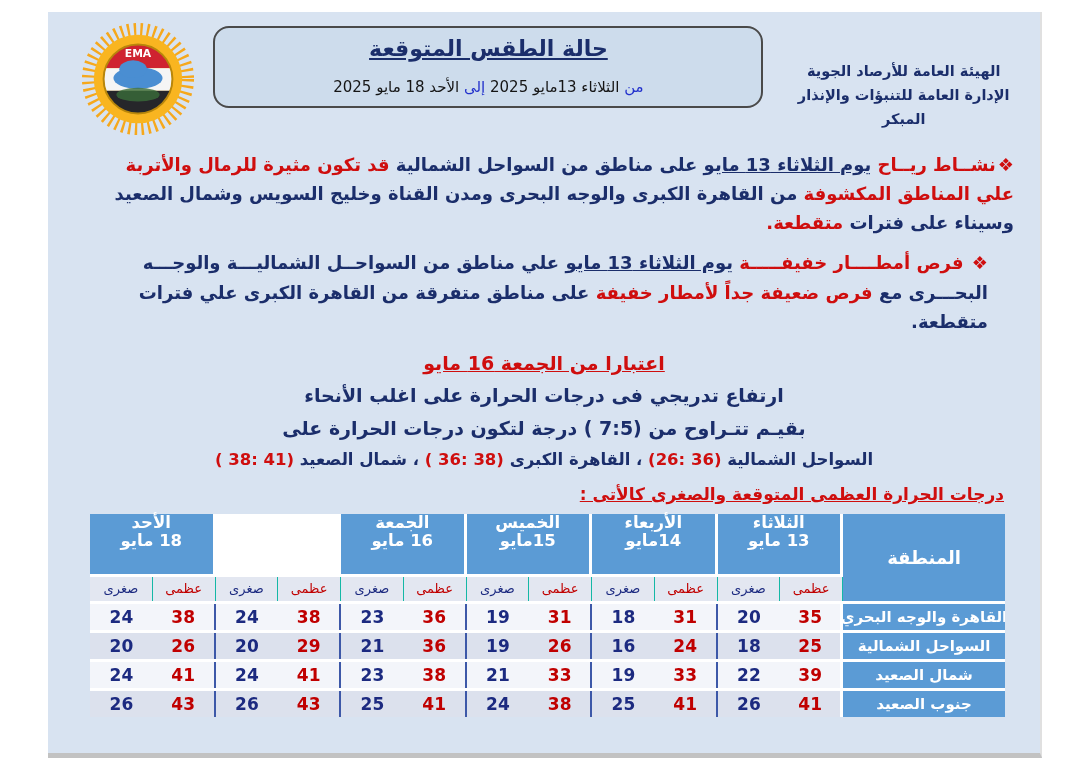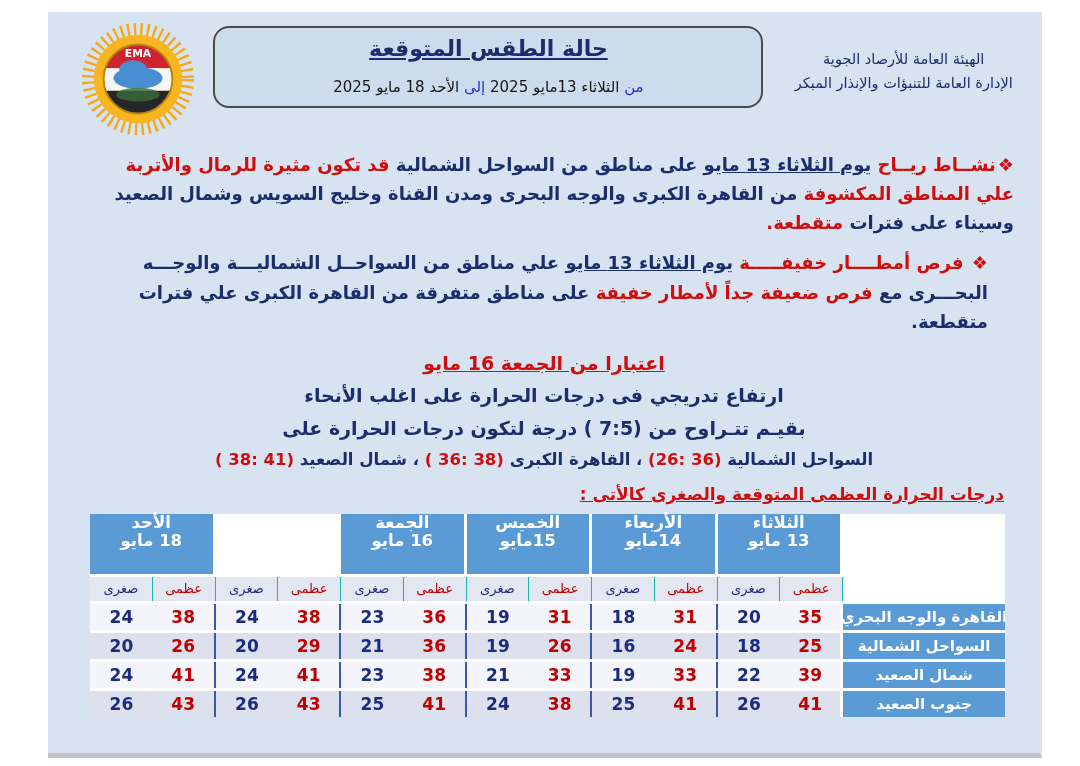--- a/index.html
+++ b/index.html
@@ -1,21 +1,21 @@
 <!DOCTYPE html>
 <html lang="ar" dir="rtl"><head>
 <meta charset="utf-8">
 <style>
   html,body{margin:0;padding:0;background:#ffffff;width:1080px;height:766px;overflow:hidden;
     font-family:"DejaVu Sans", sans-serif;}
   #doc{position:absolute;left:48px;top:12px;width:992px;height:741px;background:#d8e3f1;
     border-bottom:5px solid #c2c2c2;border-right:2px solid #e0e0e0;direction:rtl;}
   
   .hdr{display:flex;justify-content:space-between;align-items:flex-start;padding:8px 18px 0 14px;}
-  .org{width:250px;text-align:center;color:#1b2e6b;font-weight:normal;font-size:14.5px;line-height:1.65;margin-top:28px;padding-left:22px;}
+  .org{width:250px;text-align:center;color:#1b2e6b;font-weight:bold;font-size:14.5px;line-height:1.65;margin-top:40px;padding-left:22px;}
   .titlebox{width:556px;border:2px solid #4a4a4a;border-radius:16px;background:#cddcec;
     text-align:center;padding:8px 10px 10px;margin-top:6px;}
   .titlebox .t1{color:#1b2e6b;font-weight:bold;font-size:22px;text-decoration:underline;}
   .titlebox .t2{font-weight:normal;font-size:15px;margin-top:17px;color:#151515;}
   .logo{width:160px;display:flex;justify-content:center;}
   
   .c-red{color:#cf0e0e;} .c-navy{color:#1b2e6b;} .c-black{color:#151515;} .c-blue{color:#2231cc;}
   .u{text-decoration:underline;}
   
   .bullets{padding:12px 26px 0 40px;}
@@ -91,20 +91,21 @@
       <span class="line"><span class="c-navy">ارتفاع تدريجي فى درجات الحرارة على اغلب الأنحاء</span></span>
       <span class="line"><span class="c-navy">بقيـم تتـراوح من </span><span class="c-navy" dir="ltr">( 7:5)</span><span class="c-navy"> درجة لتكون درجات الحرارة على</span></span>
       <span class="line temps"><span class="c-navy">السواحل الشمالية </span><span class="c-red" dir="ltr">(26: 36)</span><span class="c-navy">    ،    </span><span class="c-navy">القاهرة الكبرى </span><span class="c-red" dir="ltr">( 36: 38)</span><span class="c-navy">   ،   </span><span class="c-navy">شمال الصعيد </span><span class="c-red" dir="ltr">( 38: 41)</span></span>
     </div>
 
   <div class="table-title">
     <span>درجات الحرارة العظمى المتوقعة والصغرى كالأتى :</span>
   </div>
 
   <div id="temp-table">
+      <div class="cell hd-region" style="grid-area: 1 / 1 / 3 / 2;">المنطقة</div>
       <div class="cell hd-day" style="grid-area: 1 / 2 / 2 / 4;">
         <span>الثلاثاء</span>
         <span>13 مايو</span>
       </div>
       <div class="cell hd-sub max" style="grid-area: 2 / 2 / 3 / 3;">عظمى</div>
       <div class="cell hd-sub min" style="grid-area: 2 / 3 / 3 / 4;">صغرى</div>
       <div class="cell hd-day" style="grid-area: 1 / 4 / 2 / 6;">
         <span>الأربعاء</span>
         <span>14مايو</span>
       </div>

